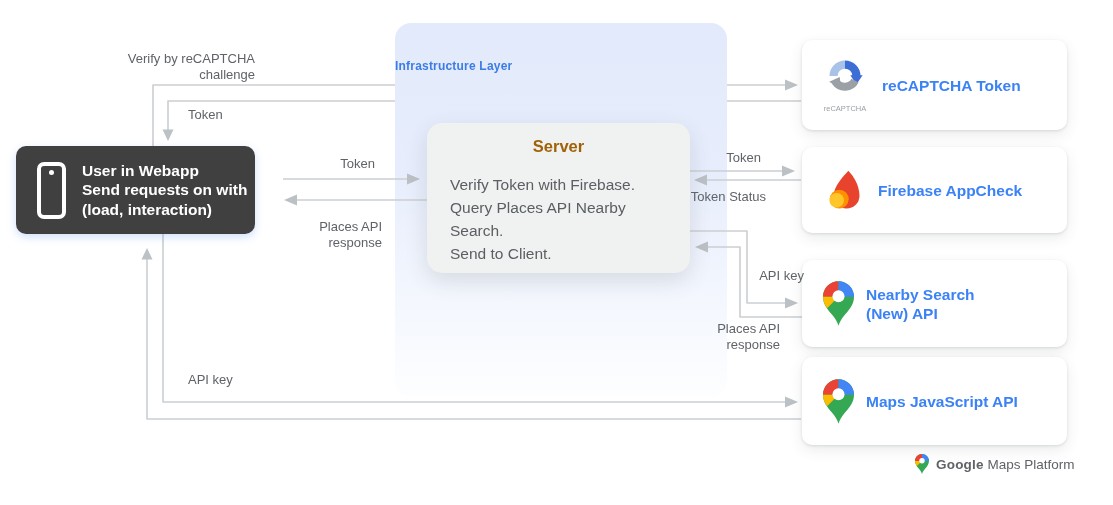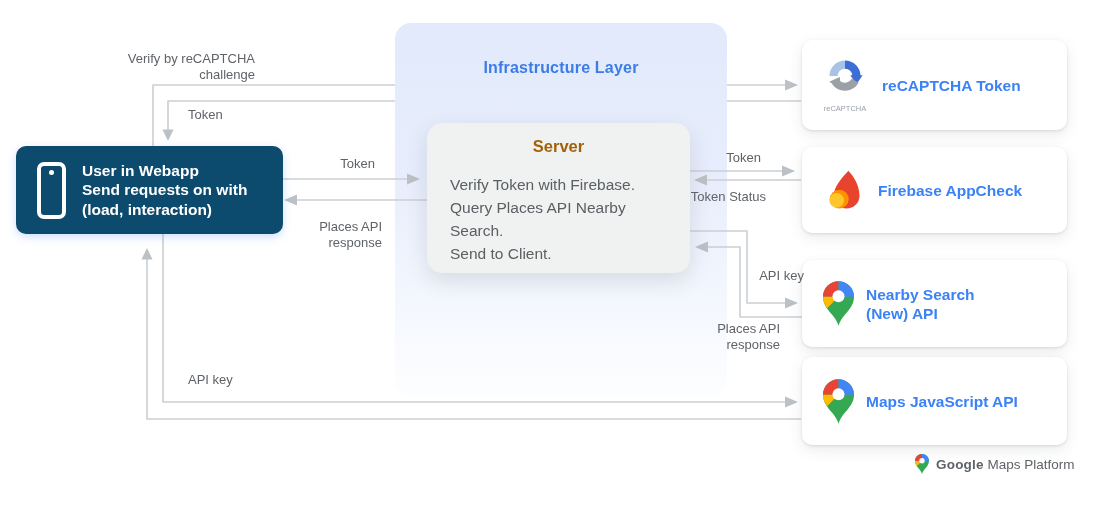--- a/index.html
+++ b/index.html
@@ -14,34 +14,34 @@
   .arrowhead{fill:#bcc1c6;stroke:none;}
 
   .lbl{position:absolute;font-size:13px;color:#5f6368;text-align:right;line-height:1.2;z-index:5;}
   .lbl.left{text-align:left;}
 
   
   .infra{
     position:absolute;left:395px;top:23px;width:332px;height:374px;border-radius:16px;
     background:linear-gradient(180deg,#e2eafb 0%,#e7edfc 40%,#f5f8fe 78%,#fdfeff 100%);
   }
-  .infra-title{margin-top:36px;text-align:center;font-weight:bold;font-size:16px;color:#3b7ce6;letter-spacing:.2px;}
+  .infra-title{margin-top:36px;text-align:left;font-weight:bold;font-size:12px;color:#3b7ce6;letter-spacing:.2px;}
 
   
   .server{
     position:absolute;left:427px;top:123px;width:263px;height:150px;border-radius:15px;
     background:#f0f1f1;box-shadow:0 8px 22px rgba(60,64,67,.14);
   }
   .server-title{margin-top:14px;text-align:center;font-weight:bold;font-size:16.5px;color:#a16207;}
   .server-body{margin:17px 0 0 23px;width:225px;font-size:15.5px;line-height:23px;color:#5a5f63;}
 
   
   .userbox{
-    position:absolute;left:16px;top:146px;width:267px;height:88px;border-radius:10px;
-    background:#0c4a6e;display:flex;align-items:center;box-shadow:0 3px 8px rgba(63,130,242,.25);
+    position:absolute;left:16px;top:146px;width:239px;height:88px;border-radius:10px;
+    background:#404040;display:flex;align-items:center;box-shadow:0 3px 8px rgba(63,130,242,.25);
   }
   .phone{width:21px;height:49px;border:4.5px solid #fff;border-radius:7px;margin-left:21px;flex:none;}
   .phone-dot{width:5px;height:5px;border-radius:50%;background:#fff;margin:4px auto 0;}
   .userbox-text{margin-left:16px;color:#fff;font-weight:bold;font-size:15.5px;line-height:19.5px;}
 
   
   .card{
     position:absolute;left:802px;width:265px;background:#fff;border-radius:10px;
     box-shadow:0 1px 3px rgba(60,64,67,.14),0 5px 14px rgba(60,64,67,.10);
     display:flex;align-items:center;z-index:4;

